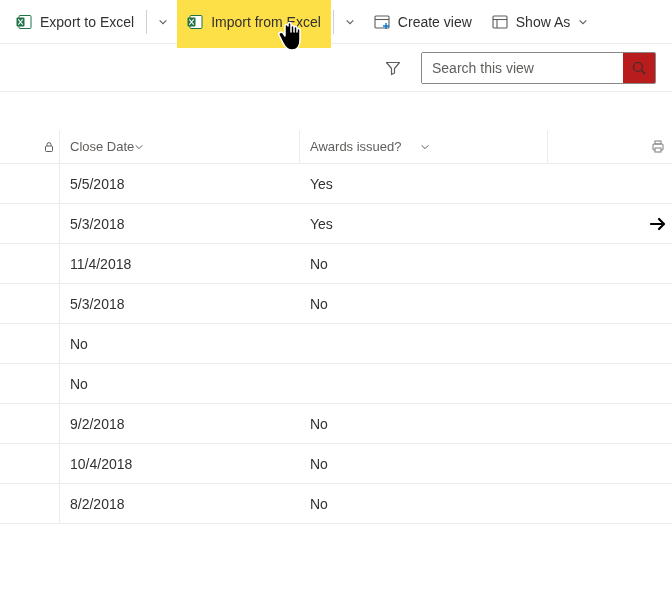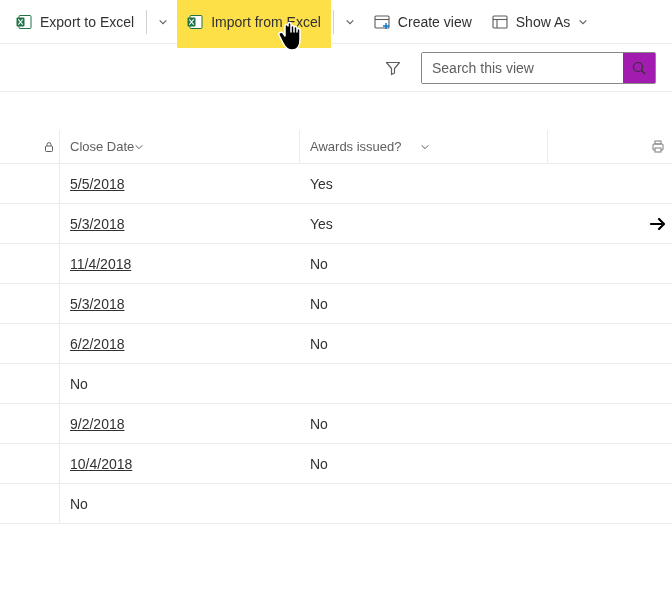--- a/index.html
+++ b/index.html
@@ -78,21 +78,21 @@
     cursor: pointer;
   }
   .search-wrap {
     position: relative;
     flex: 0 0 200px;
     height: 32px;
     border: 1px solid #8a8886;
     display: flex;
     align-items: center;
     border-radius: 2px;
-    background: #a21caf;
+    background: #b91c1c;
   }
   .search-input {
     border: none;
     outline: none;
     flex: 1;
     height: 100%;
     padding: 0 10px;
     font-size: 14px;
     font-family: inherit;
     color: #323130;
@@ -157,21 +157,21 @@
     height: 40px;
     border-bottom: 1px solid #edebe9;
     font-size: 14px;
     color: #323130;
   }
   .datarow .col-close,
   .datarow .col-awards {
     border-right: none;
     cursor: default;
   }
-  .datarow .col-close { padding-left: 10px; text-decoration: underline; }
+  .datarow .col-close { padding-left: 10px; }
   .datarow:nth-child(2) .col-end,
   .datarow.has-arrow .col-end {
     padding-right: 4px;
   }
   .lock-icn svg,
   .print-icn svg,
   .arrow-icn svg {
     display: block;
   }
   .cursor {
@@ -321,21 +321,20 @@
         <div class="col-end"></div>
       </div>
       <div class="datarow">
         <div class="col-lock"></div>
         <div class="col-close">5/3/2018</div>
         <div class="col-awards">No</div>
         <div class="col-end"></div>
       </div>
       <div class="datarow">
         <div class="col-lock"></div>
-        <div class="col-close">6/2/2018</div>
         <div class="col-awards">No</div>
         <div class="col-end"></div>
       </div>
       <div class="datarow">
         <div class="col-lock"></div>
         <div class="col-awards">No</div>
         <div class="col-end"></div>
       </div>
       <div class="datarow">
         <div class="col-lock"></div>
@@ -344,20 +343,21 @@
         <div class="col-end"></div>
       </div>
       <div class="datarow">
         <div class="col-lock"></div>
         <div class="col-close">10/4/2018</div>
         <div class="col-awards">No</div>
         <div class="col-end"></div>
       </div>
       <div class="datarow">
         <div class="col-lock"></div>
+        <div class="col-close">8/2/2018</div>
         <div class="col-awards">No</div>
         <div class="col-end"></div>
       </div>
     </div>
 </div>
 
 <div class="cursor">
   <svg width="34" height="40" viewBox="0 0 34 40">
     <path d="M12 6 C12 4 15 4 15 6 V14 V9 C15 7 18 7 18 9 V14 V10 C18 8 21 8 21 10 V14 V12 C21 10 24 10 24 12 V22 C24 28 21 32 16 32 C12 32 9 29 7 25 L3 17 C2 15 5 13 7 15 L9 18 V8 C9 6 12 6 12 8 Z" fill="#000" stroke="#fff" stroke-width="1.5" stroke-linejoin="round"></path>
   </svg>

